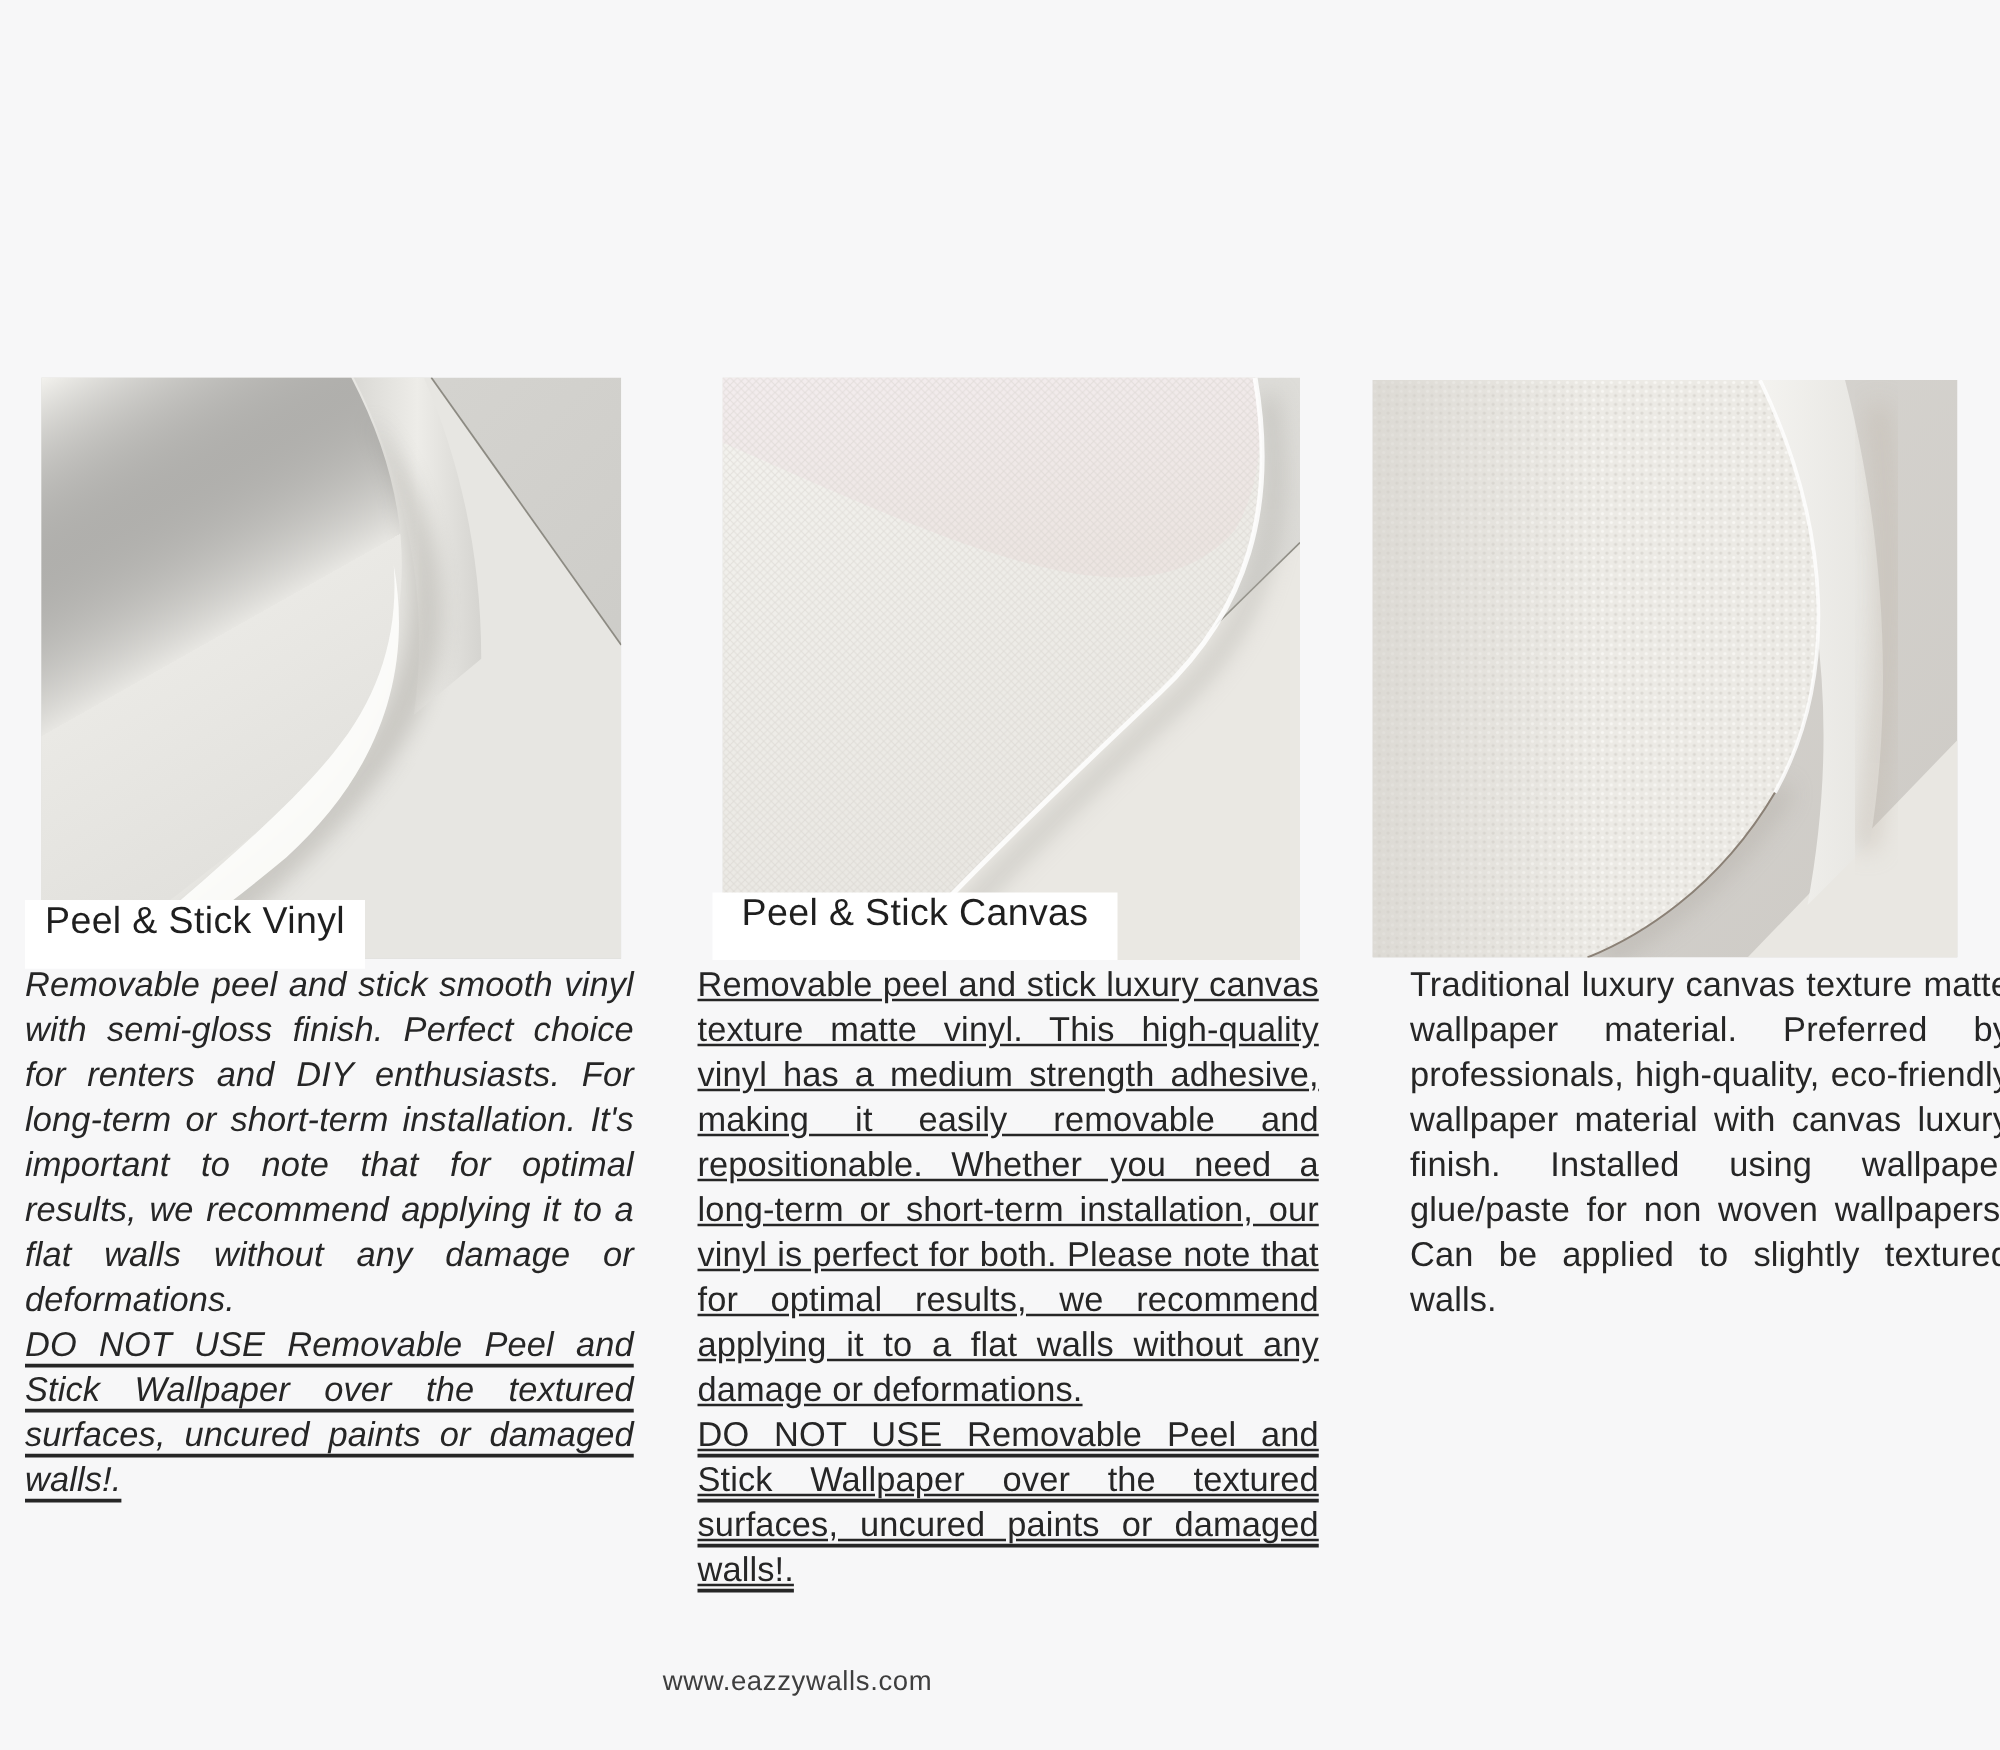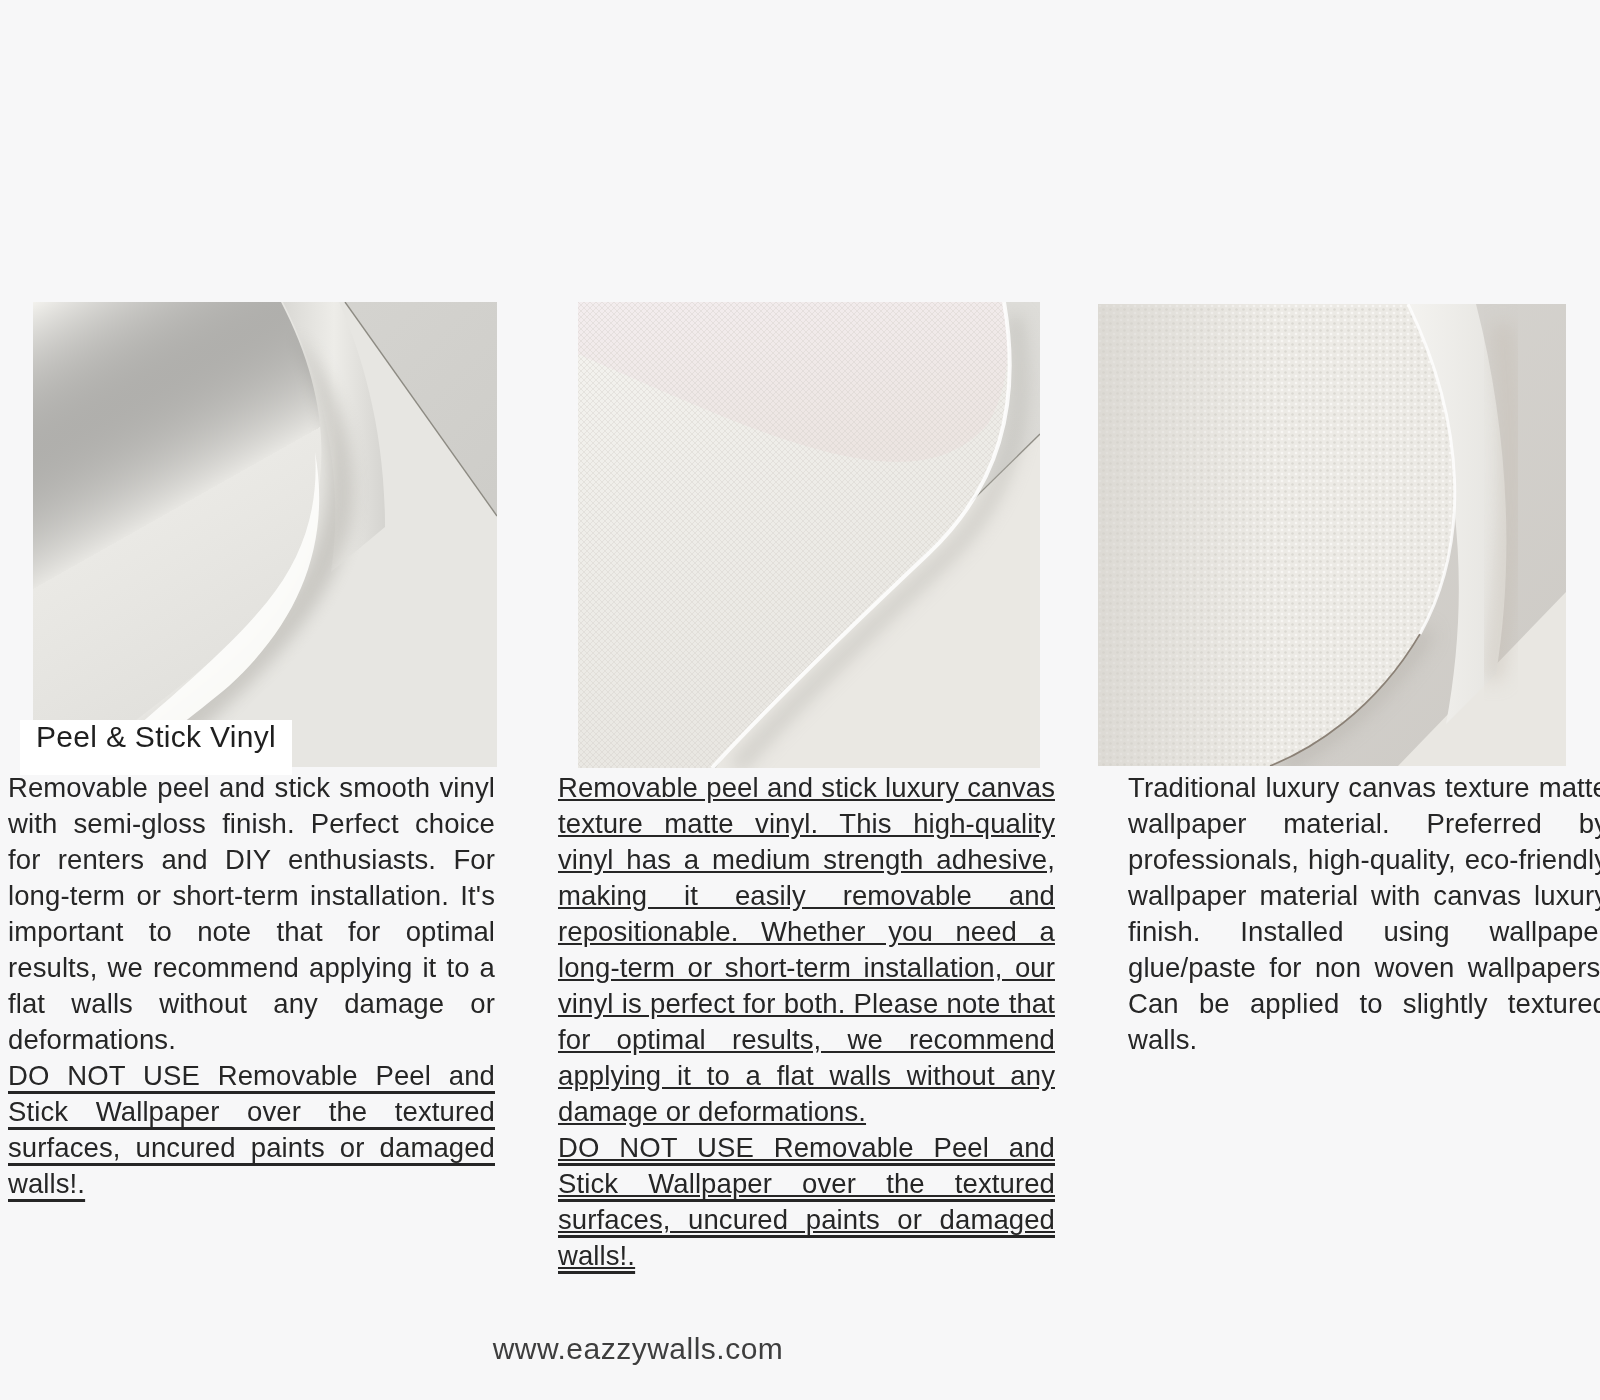--- a/index.html
+++ b/index.html
@@ -39,27 +39,27 @@
     position:absolute;top:770px;
     font-size:27.5px;line-height:36px;text-align:justify;
     color:#262626;letter-spacing:0.1px;
   }
   .copy p{margin:0;}
   .copy p.warning{
     text-decoration:underline;
     text-decoration-thickness:2.5px;
     text-underline-offset:6px;
   }
-  .copy-1{left:8px;width:487px;}
+  .copy-1{left:20px;width:487px;font-style:italic;}
   .copy-2{left:558px;width:497px;text-decoration:underline;}
   .copy-3{left:1128px;width:480px;}
   
   .footer{
     position:absolute;left:0;top:1332px;width:1276px;
-    text-align:center;font-size:30px;letter-spacing:0.5px;color:#3e3e3e;
+    text-align:center;font-size:22px;letter-spacing:0.5px;color:#3e3e3e;
   }
 </style>
 </head>
 <body>
 
 <div class="page">
 
 
   <div class="photo photo-1">
     <svg viewBox="0 0 464 465" preserveAspectRatio="none" aria-hidden="true">
@@ -176,20 +176,23 @@
       <path d="M0 0 H310 C368 120 372 240 322 330 C276 408 212 446 172 462 L0 462 Z" fill="url(#shade3)" opacity="0.6"></path>
 
       <path d="M322 330 C276 408 212 446 172 462" stroke="#8b8176" stroke-width="1.6" fill="none"></path>
       <path d="M310 0 C368 120 372 240 322 330" stroke="#ffffff" stroke-width="3" fill="none" opacity="0.8"></path>
     </svg>
   </div>
 
   <div class="label label-1">
     <span>Peel &amp; Stick Vinyl</span>
   </div>
+  <div class="label label-2">
+    <span>Peel &amp; Stick Canvas</span>
+  </div>
 
   <div class="copy copy-1">
     <p class="desc">Removable peel and stick smooth vinyl with semi-gloss finish. Perfect choice for renters and DIY enthusiasts. For long-term or short-term installation. It's important to note that for optimal results, we recommend applying it to a flat walls without any damage or deformations.</p>
     <p class="warning">DO NOT USE Removable Peel and Stick Wallpaper over the textured surfaces, uncured paints or damaged walls!.</p>
   </div>
   <div class="copy copy-2">
     <p class="desc">Removable peel and stick luxury canvas texture matte vinyl. This high-quality vinyl has a medium strength adhesive, making it easily removable and repositionable. Whether you need a long-term or short-term installation, our vinyl is perfect for both. Please note that for optimal results, we recommend applying it to a flat walls without any damage or deformations.</p>
     <p class="warning">DO NOT USE Removable Peel and Stick Wallpaper over the textured surfaces, uncured paints or damaged walls!.</p>
   </div>
   <div class="copy copy-3">

